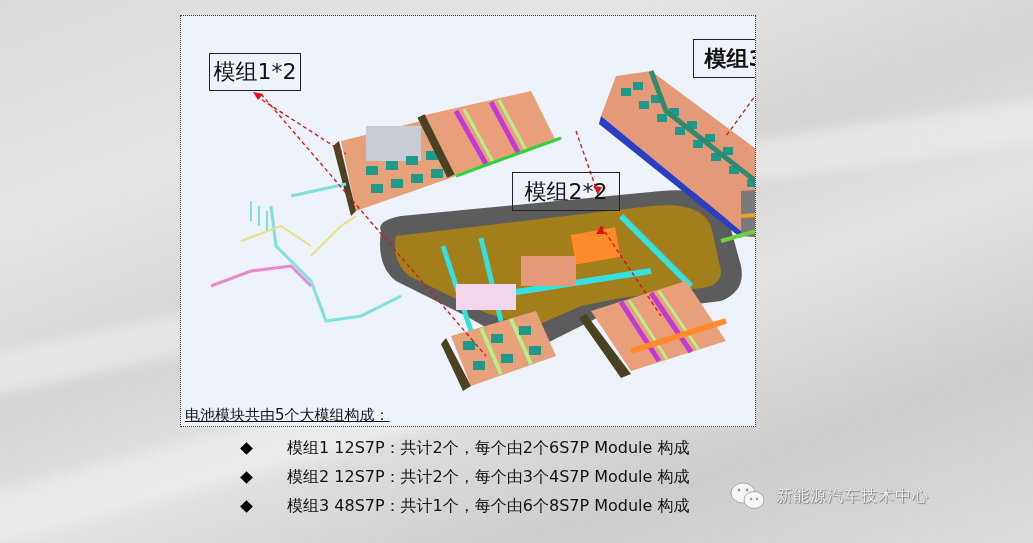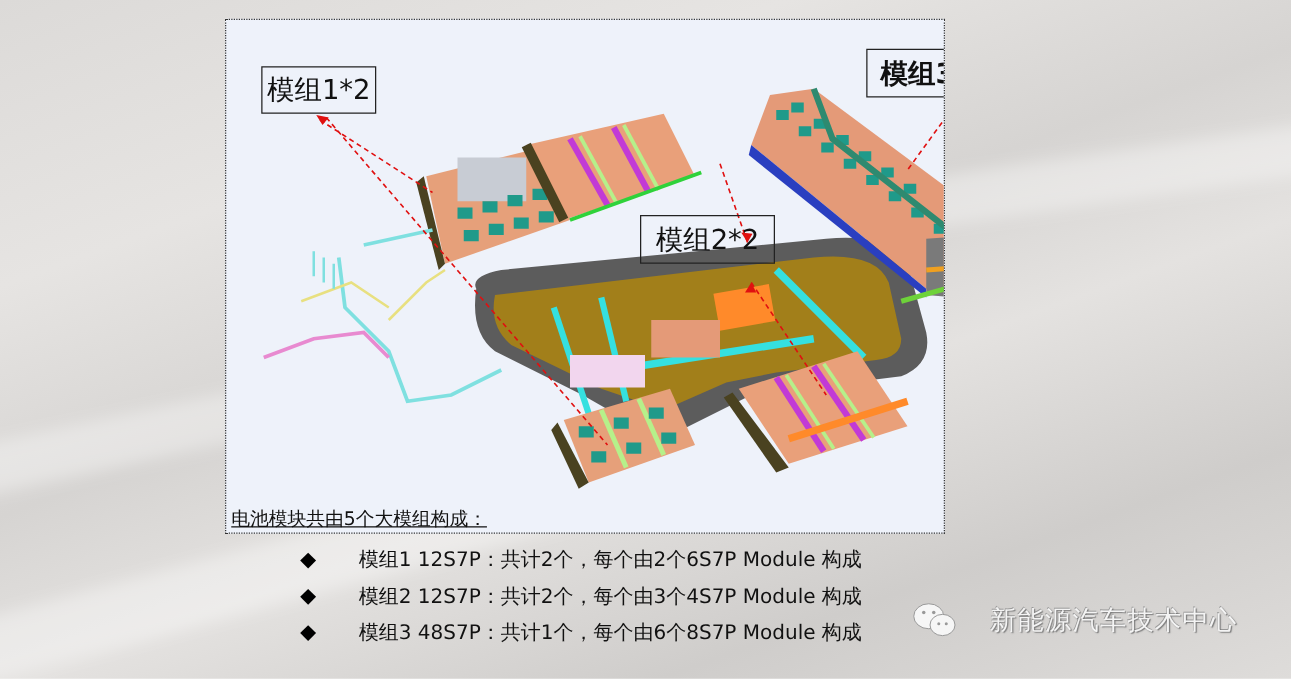--- a/index.html
+++ b/index.html
@@ -18,21 +18,21 @@
     position:absolute; border:1.5px solid #222; background:rgba(238,242,250,0.0);
     font-size:22px; color:#111; display:flex; align-items:center; justify-content:center;
     box-sizing:border-box; letter-spacing:0px;
   }
   .caption { position:absolute; left:4px; top:390px; font-size:15px; color:#111;text-decoration:underline; }
   .bullets { position:absolute; left:238px; top:434px; }
   .bullet { display:flex; align-items:center; height:29px; }
   .diamond { width:9px; height:9px; background:#000; transform:rotate(45deg); margin:0 36px 0 4px; }
   .bullet-text { font-size:16px; color:#111; }
   .watermark { position:absolute; left:728px; top:480px; display:flex; align-items:center; }
-  .wm-text { font-size:21px; color:#f4f4f4; text-shadow: 1px 1px 1px #777, -0.5px -0.5px 0 #999; letter-spacing:1px; margin-left:24px; }
+  .wm-text { font-size:16px; color:#f4f4f4; text-shadow: 1px 1px 1px #777, -0.5px -0.5px 0 #999; letter-spacing:1px; margin-left:8px; }
 </style>
 </head>
 <body>
 
 <div class="streak" style="left:-50px;top:300px;width:600px;height:40px;transform:rotate(-12deg);"></div>
 <div class="streak" style="left:-80px;top:420px;width:700px;height:50px;transform:rotate(-15deg);"></div>
 <div class="streak" style="left:700px;top:120px;width:400px;height:40px;transform:rotate(-8deg);"></div>
 
 <div class="frame">
   <svg width="657" height="412" viewBox="0 0 657 412">

